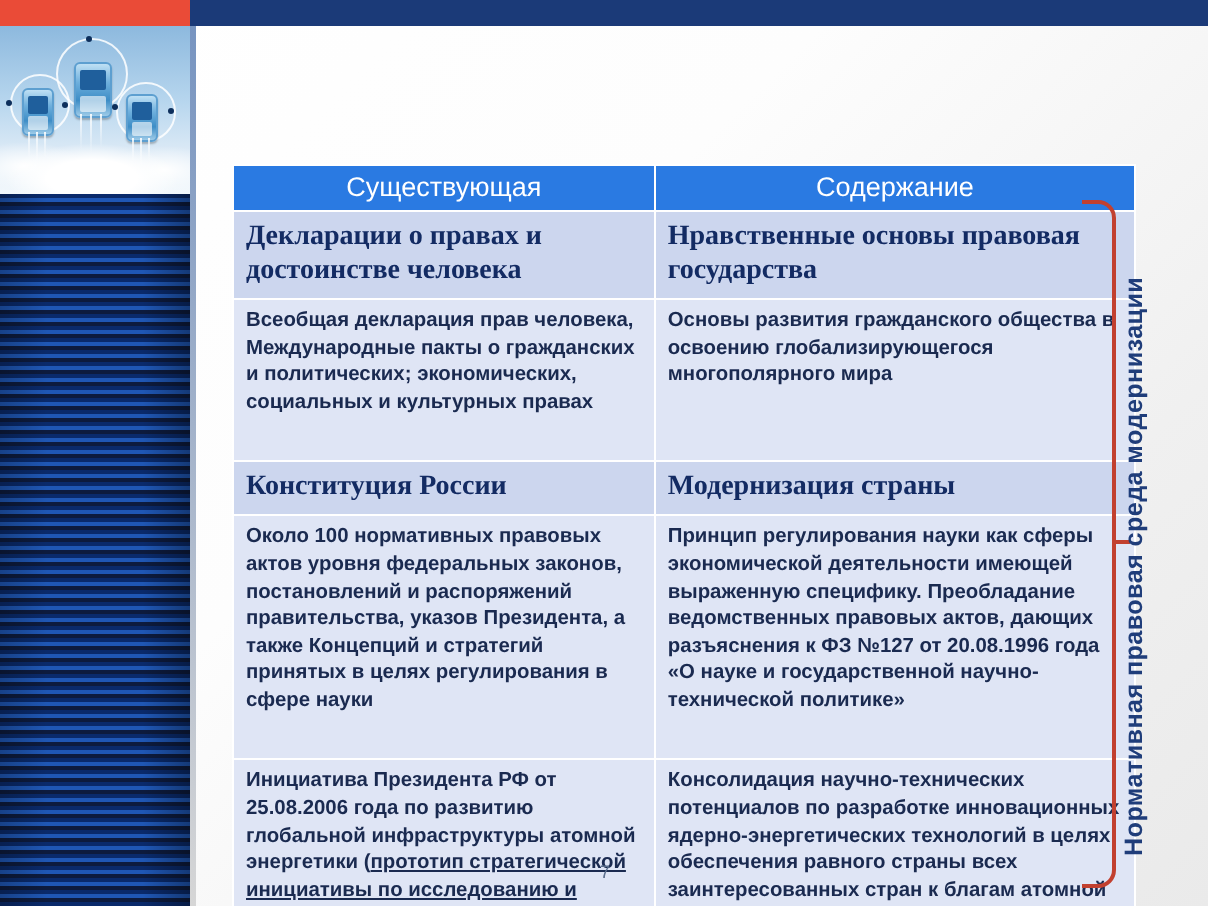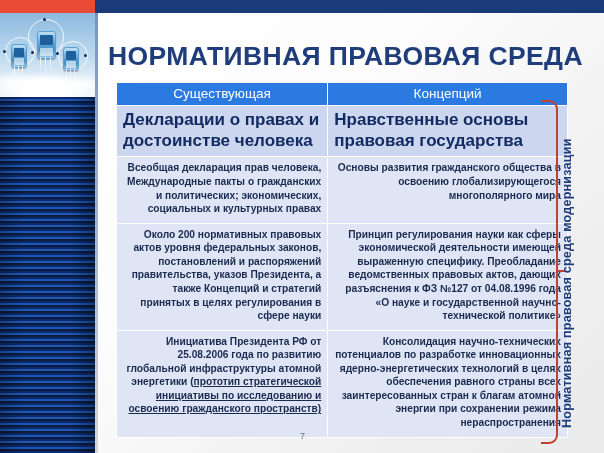--- a/index.html
+++ b/index.html
@@ -153,35 +153,35 @@
     text-align: center;
     font-size: 13.5px;
     font-weight: normal;
     height: 22px;
     line-height: 22px;
     border: 1px solid #ffffff;
   }
   .sub-row td {
     background: #ccd6ee;
     color: #132b63;
-    font-size: 17px;
+    font-size: 14px;
     font-weight: bold;
     line-height: 1.22;
     padding: 4px 6px 5px 6px;
     border: 1px solid #ffffff;
+    font-family: Liberation Serif, serif;
   }
   .body-row td {
     background: #dfe5f5;
     color: #1a2a50;
     font-size: 10.2px;
     font-weight: bold;
     line-height: 1.33;
-    padding: 4px 6px 7px 6px;
+    padding: 4px 6px 22px 6px;
     border: 1px solid #ffffff;
-    text-align: right;
   }
   .col-a { width: 211px; }
   .col-b { width: 241px; }
   .u { text-decoration: underline; }
   .pagenum {
     position: absolute;
     left: 300px;
     top: 431px;
     font-size: 9px;
     color: #5b6e8c;
@@ -260,43 +260,46 @@
       <div class="trail" style="left:18px; top:53px; height:16px;"></div>
       <div class="trail" style="left:22px; top:53px; height:13px;"></div>
       <div class="trail" style="left:66px; top:56px; height:13px;"></div>
       <div class="trail" style="left:70px; top:56px; height:15px;"></div>
       <div class="trail" style="left:74px; top:56px; height:12px;"></div>
     </div>
     <div class="left-stripes"></div>
   </div>
   <div class="left-edge"></div>
 
-  <div class="title">НОРМАТИВНАЯ ПРАВОВАЯ СРЕДА</div>
 
   <table class="table">
     <tbody>
         <tr class="hdr-row">
       <td class="col-a">Существующая</td>
-      <td class="col-b">Концепций</td>
+      <td class="col-b">Содержание</td>
     </tr>
 
     <tr class="sub-row">
       <td class="col-a">Декларации о правах и достоинстве человека</td>
       <td class="col-b">Нравственные основы правовая государства</td>
     </tr>
 
     <tr class="body-row">
       <td class="col-a">Всеобщая декларация прав человека, Международные пакты о гражданских и политических; экономических, социальных и культурных правах</td>
       <td class="col-b">Основы развития гражданского общества в освоению глобализирующегося многополярного мира</td>
     </tr>
 
+    <tr class="sub-row">
+      <td class="col-a">Конституция России</td>
+      <td class="col-b">Модернизация страны</td>
+    </tr>
 
     <tr class="body-row">
-      <td class="col-a">Около 200 нормативных правовых актов уровня федеральных законов, постановлений и распоряжений правительства, указов Президента, а также Концепций и стратегий принятых в целях регулирования  в сфере науки</td>
-      <td class="col-b">Принцип регулирования науки как сферы экономической деятельности имеющей выраженную специфику. Преобладание ведомственных правовых актов, дающих разъяснения к ФЗ №127 от 04.08.1996 года «О науке и государственной научно-технической политике»</td>
+      <td class="col-a">Около 100 нормативных правовых актов уровня федеральных законов, постановлений и распоряжений правительства, указов Президента, а также Концепций и стратегий принятых в целях регулирования  в сфере науки</td>
+      <td class="col-b">Принцип регулирования науки как сферы экономической деятельности имеющей выраженную специфику. Преобладание ведомственных правовых актов, дающих разъяснения к ФЗ №127 от 20.08.1996 года «О науке и государственной научно-технической политике»</td>
     </tr>
 
     <tr class="body-row">
       <td class="col-a"><span>Инициатива Президента РФ от 25.08.2006 года по развитию глобальной инфраструктуры атомной энергетики (</span><span class="u">прототип стратегической инициативы по исследованию и освоению гражданского пространств)</span></td>
       <td class="col-b">Консолидация научно-технических потенциалов по разработке инновационных ядерно-энергетических технологий в целях обеспечения равного страны всех заинтересованных стран к благам атомной энергии при сохранении режима нераспространения</td>
     </tr>
   </tbody>
     </table>
 
   <div class="pagenum">7</div>

